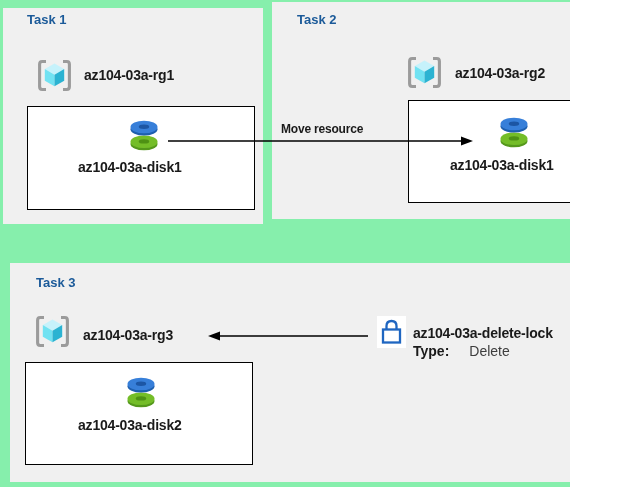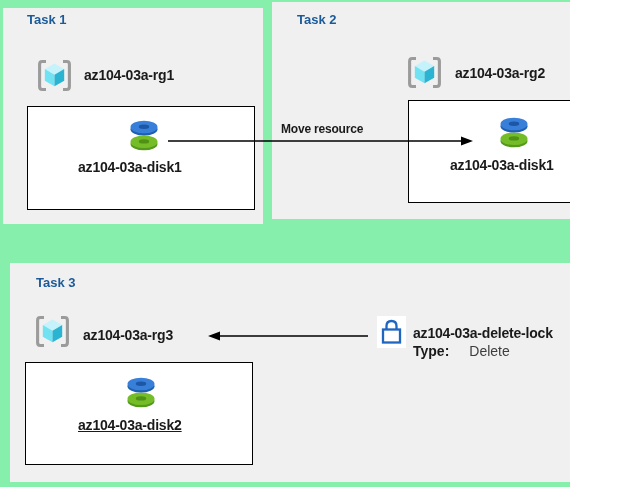--- a/index.html
+++ b/index.html
@@ -138,21 +138,21 @@
     <ellipse cx="17" cy="25" rx="13.5" ry="6.3" fill="#55981c"></ellipse>
     <ellipse cx="17" cy="22.7" rx="13.5" ry="6.3" fill="#74bd28"></ellipse>
     <ellipse cx="17" cy="22.4" rx="5.2" ry="2.2" fill="#4e9114"></ellipse>
     <ellipse cx="17" cy="10.3" rx="13.5" ry="6.3" fill="#1e5fae"></ellipse>
     <ellipse cx="17" cy="8" rx="13.5" ry="6.3" fill="#377fd9"></ellipse>
     <ellipse cx="17" cy="7.7" rx="5.2" ry="2.2" fill="#1c56a4"></ellipse>
   </svg>
 
   <div class="res-label" style="left:78px; top:159px;">az104-03a-disk1</div>
   <div class="res-label" style="left:450px; top:157px;">az104-03a-disk1</div>
-  <div class="res-label" style="left:78px; top:417px;text-decoration:underline;">az104-03a-disk2</div>
+  <div class="res-label" style="left:78px; top:417px;">az104-03a-disk2</div>
 
   <div class="arrow-label" style="left:281px; top:122px;">Move resource</div>
 
   <div class="lock-plate"></div>
   <svg class="icon" style="left:377px; top:316px;" width="29" height="32" viewBox="0 0 29 32">
     <path d="M9.5 14 V10 Q9.5 5 14.5 5 Q19.5 5 19.5 10 V14" fill="none" stroke="#1f66c1" stroke-width="2.3"></path>
     <rect x="6" y="13.5" width="17" height="13" fill="#ffffff" stroke="#1f66c1" stroke-width="2.3"></rect>
   </svg>
 
   <div class="lock-name">az104-03a-delete-lock</div>

